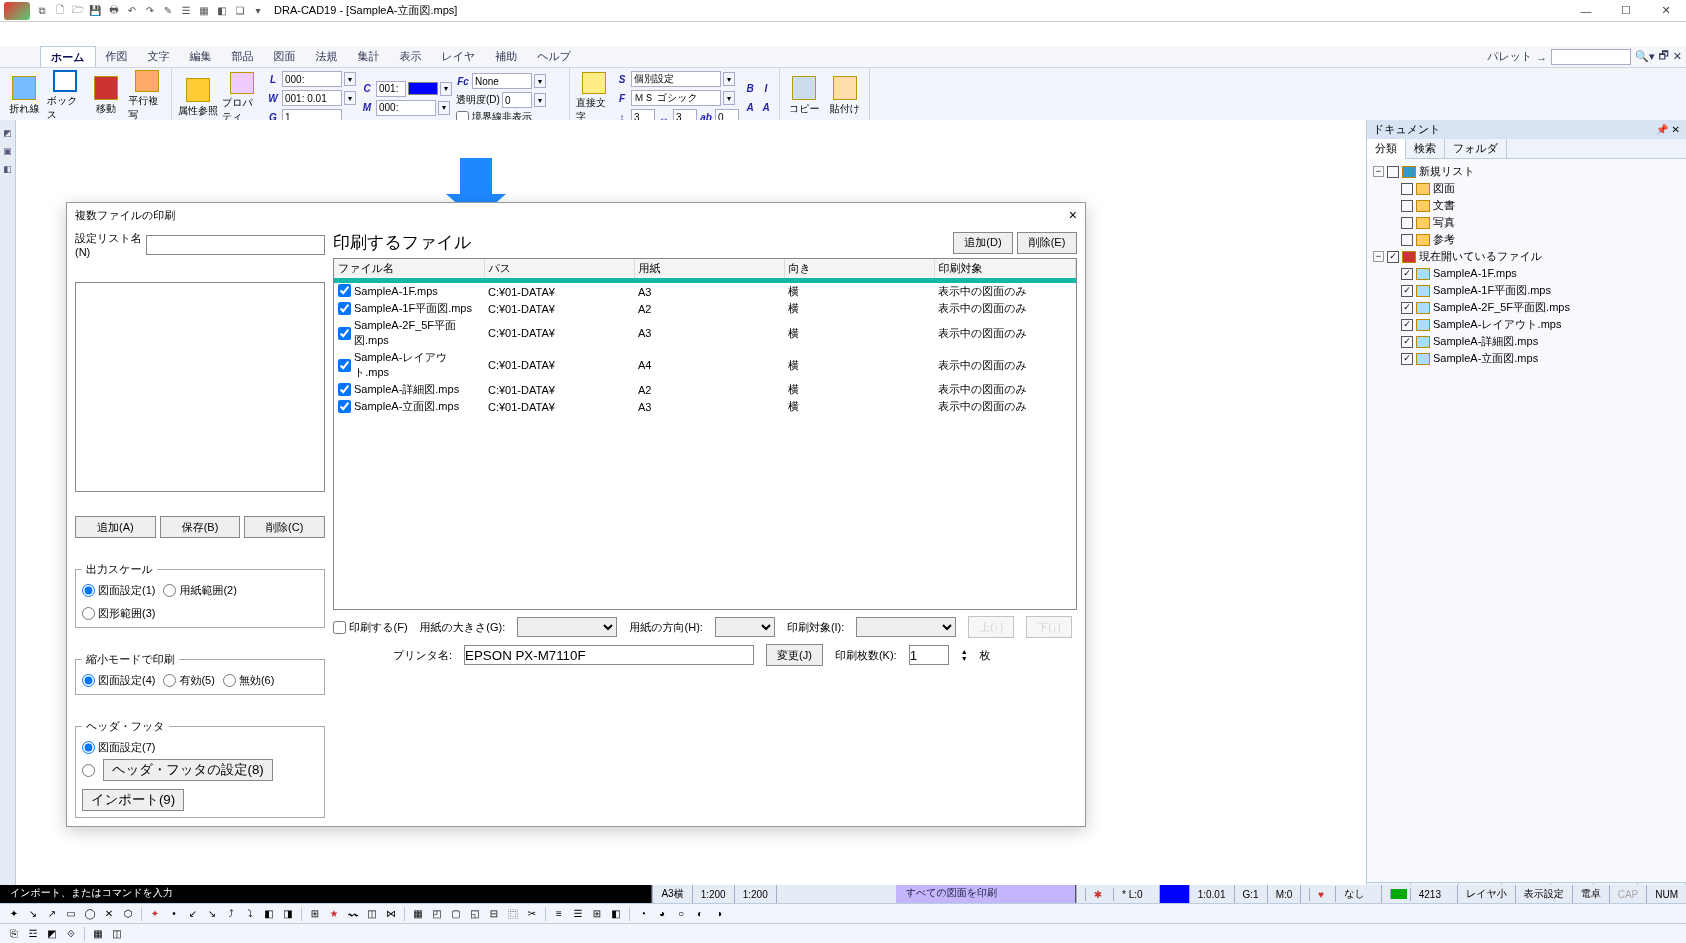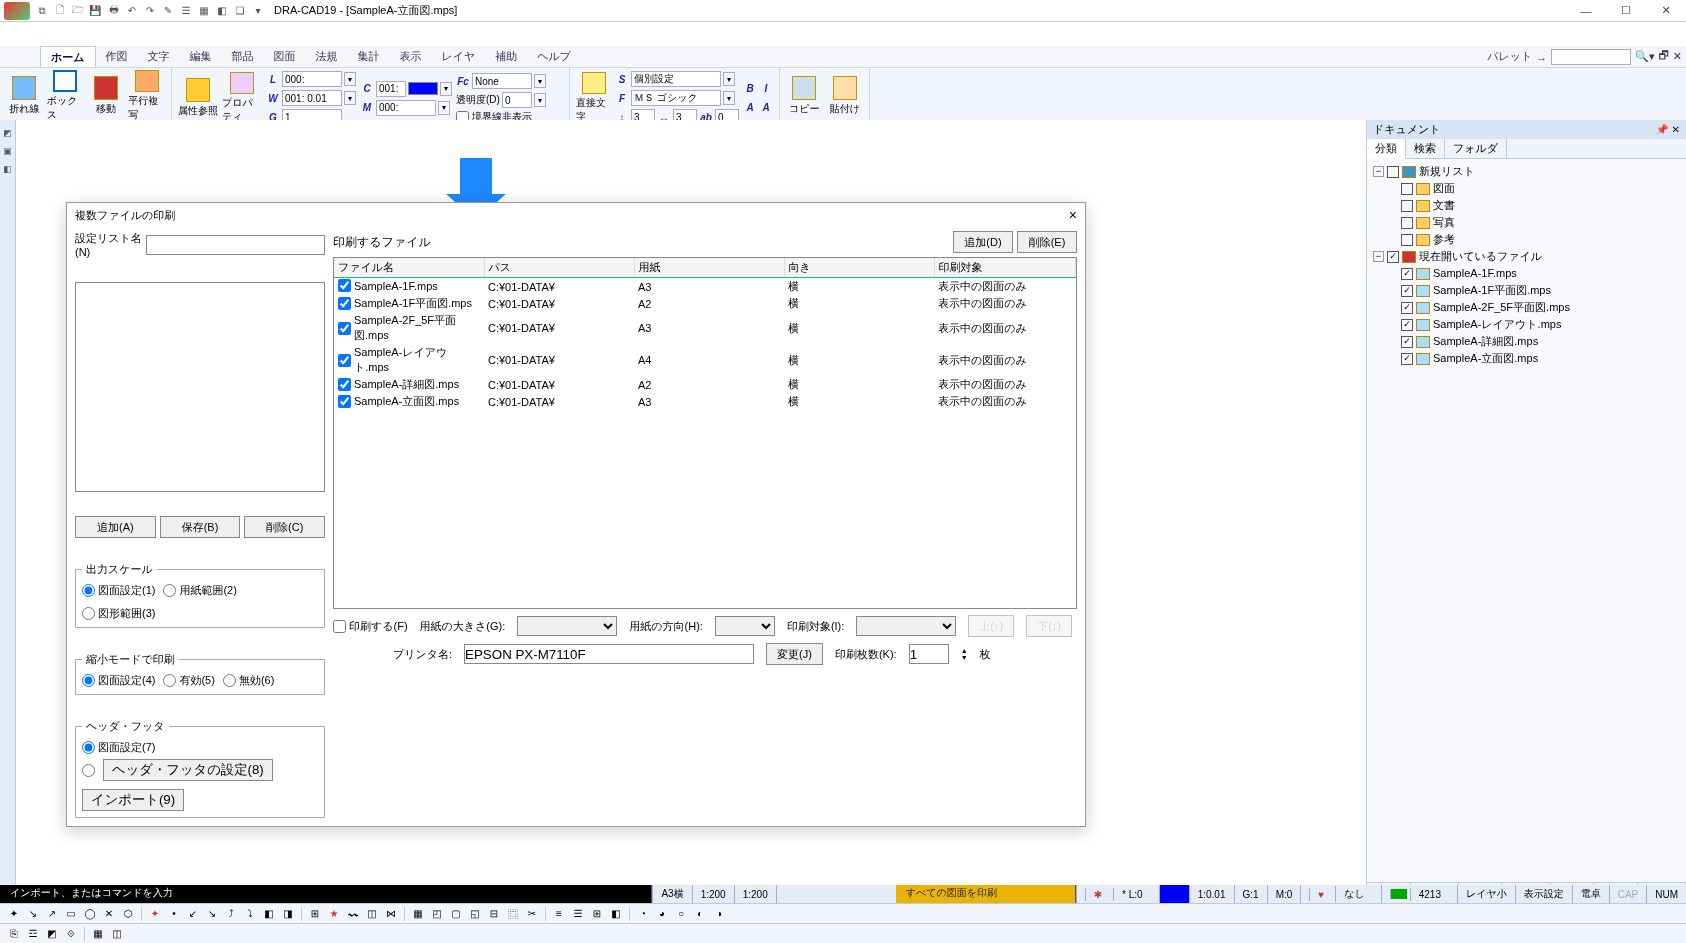--- a/index.html
+++ b/index.html
@@ -73,45 +73,45 @@
 .dlg-left .listbox { height: 210px; border: 1px solid #888; background: #fff; }
 .dlg-left .btnrow { display: flex; gap: 4px; }
 .dlg-left .btnrow button { flex: 1; height: 22px; border: 1px solid #888; background: #efefef; font-size: 11px; }
 .dlg-left fieldset { border: 1px solid #aaa; padding: 6px; font-size: 11px; }
 .dlg-left fieldset legend { padding: 0 4px; }
 .dlg-left fieldset .radios { display: flex; gap: 8px; flex-wrap: wrap; }
 .dlg-left fieldset .radios label { display: flex; align-items: center; gap: 3px; }
 
 .dlg-right { flex: 1; display: flex; flex-direction: column; }
 .dlg-right .top { display: flex; align-items: center; }
-.dlg-right .top .ttl { font-size: 12px; }
+.dlg-right .top .ttl { font-size: 17px; }
 .dlg-right .top .btns { margin-left: auto; display: flex; gap: 4px; }
 .dlg-right .top .btns button { width: 60px; height: 22px; border: 1px solid #888; background: #efefef; font-size: 11px; }
 .dlg-right .grid { border: 1px solid #888; margin-top: 4px; height: 352px; overflow: auto; background: #fff; font-size: 11px; }
 .dlg-right table { width: 100%; border-collapse: collapse; }
-.dlg-right th { text-align: left; padding: 2px 4px; border-bottom: 1px solid #14b8a6; border-right: 1px solid #ddd; background: #f4f4f4; font-weight: normal; }
+.dlg-right th { text-align: left; padding: 2px 4px; border-bottom: 5px solid #14b8a6; border-right: 1px solid #ddd; background: #f4f4f4; font-weight: normal; }
 .dlg-right td { padding: 1px 4px; }
 .dlg-right td:first-child { display: flex; align-items: center; gap: 3px; }
 .dlg-right .bot { display: flex; flex-direction: column; gap: 6px; margin-top: 6px; font-size: 11px; }
 .dlg-right .botrow { display: flex; align-items: center; gap: 12px; }
 .dlg-right select, .dlg-right input[type=text] { height: 20px; border: 1px solid #888; }
 .dlg-right .printbtn { width: 90px; height: 22px; border: 1px solid #3a6ab8; background: #d6e6ff; }
 .dlg-right button.norm { height: 22px; border: 1px solid #888; background: #efefef; padding: 0 10px; font-size: 11px; }
 .circle-emph { border: 2px solid #e77722; border-radius: 14px; padding: 2px 4px; display: inline-flex; }
 
 
 .arrow-down { position: absolute; left: 430px; top: 38px; width: 60px; height: 60px; }
 .arrow-down .stem { width: 32px; height: 36px; background: #1e88ff; margin: 0 auto; }
 .arrow-down .head { width: 0; height: 0; border-left: 30px solid transparent; border-right: 30px solid transparent; border-top: 26px solid #1e88ff; }
 
 
 .statusbar { position: absolute; bottom: 40px; left: 0; right: 0; height: 18px; display: flex; font-size: 10px; }
 .statusbar .seg { padding: 1px 10px; border-right: 1px solid #555; }
 .statusbar .dark { background: #000; color: #fff; flex: 1; }
-.statusbar .blue { background: #eab308; color: #224; }
+.statusbar .blue { background: #c4b5fd; color: #224; }
 .statusbar .cells { display: flex; background: #e6ecf5; }
 .statusbar .cells span { padding: 1px 8px; border-left: 1px solid #aac; display: inline-flex; align-items: center; gap: 3px; }
 
 .bottombar1, .bottombar2 { height: 20px; background: #f2f5fb; border-top: 1px solid #bcd; display: flex; align-items: center; gap: 3px; padding: 0 6px; }
 .bottombar1 span, .bottombar2 span { width: 16px; height: 16px; display: inline-flex; align-items: center; justify-content: center; font-size: 10px; }
 .bottombar1 .sep, .bottombar2 .sep { width: 1px; height: 14px; background: #bcd; margin: 0 2px; }
 .bottombars { position: absolute; bottom: 0; left: 0; right: 0; }
 </style>
 </head>
 <body>

